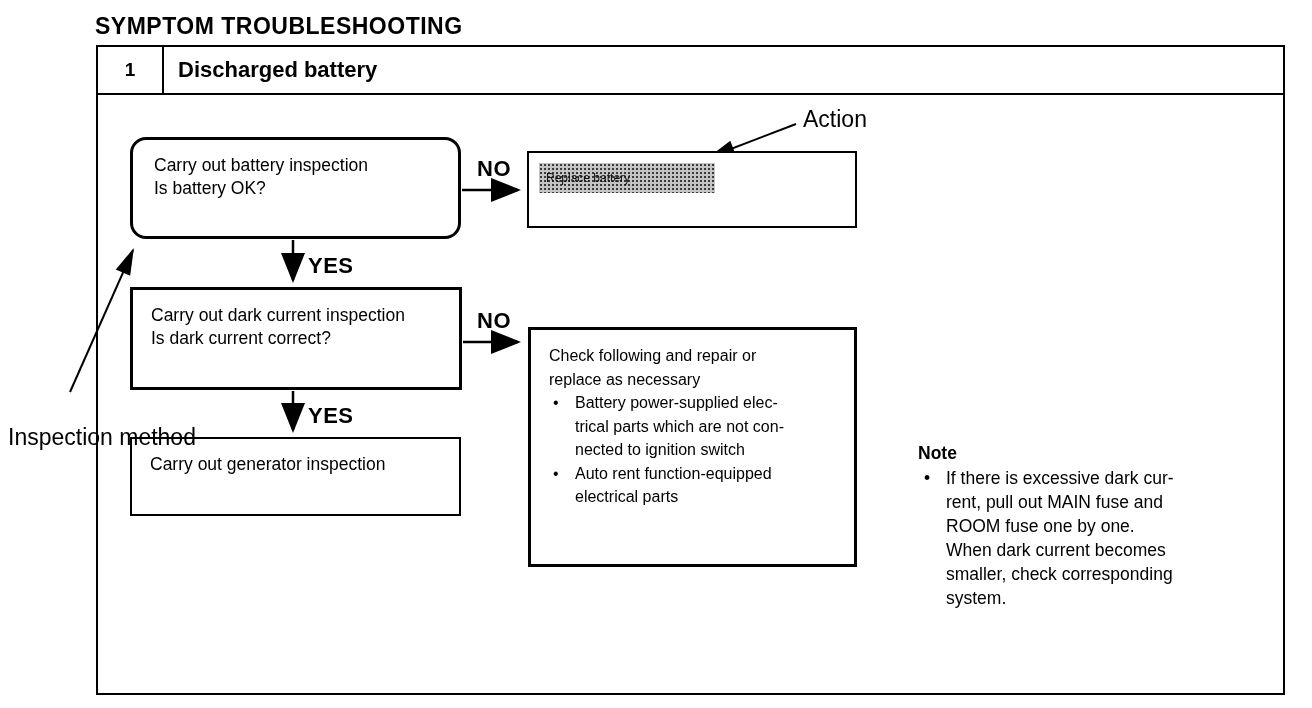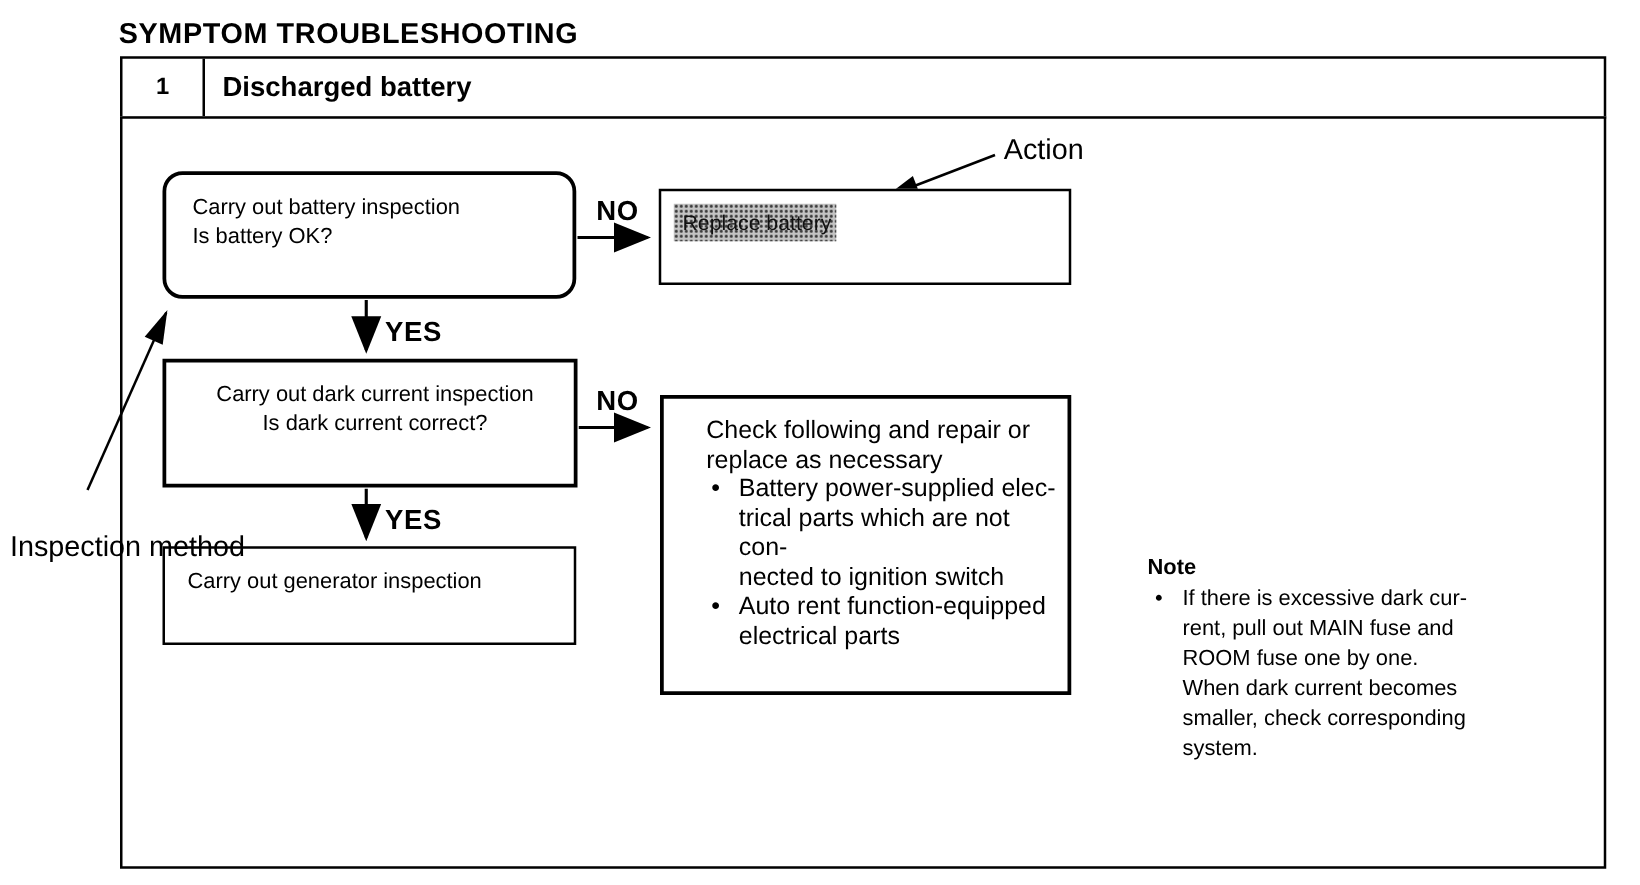--- a/index.html
+++ b/index.html
@@ -43,32 +43,32 @@
   }
 
   
   .fbox{
     position:absolute;box-sizing:border-box;background:#fff;
     border:3px solid #000;
     font-size:17.5px;line-height:23px;
   }
   .box1{left:130px;top:137px;width:331px;height:102px;padding:14px 10px 0 21px;border-radius:16px;}
   .boxReplace{left:527px;top:151px;width:330px;height:77px;border-width:2px;padding:10px;}
-  .box2{left:130px;top:287px;width:332px;height:103px;padding:14px 10px 0 18px;text-align:center;}
-  .box4{left:528px;top:316px;width:329px;height:240px;border-width:3px;padding:14px 8px 0 34px;font-size:20px;line-height:23.5px;}
+  .box2{left:130px;top:287px;width:332px;height:103px;padding:14px 10px 0 18px;}
+  .box4{left:528px;top:327px;width:329px;height:240px;border-width:3px;padding:14px 8px 0 18px;font-size:16px;line-height:23.5px;}
   .box3{left:130px;top:437px;width:331px;height:79px;border-width:2px;padding:14px 10px 0 18px;}
 
   
   .highlight{
     display:inline-flex;align-items:center;
-    width:130px;height:30px;padding-left:7px;box-sizing:border-box;
+    width:176px;height:30px;padding-left:7px;box-sizing:border-box;
     background-color:#c4c4c4;
     background-image:radial-gradient(#3a3a3a 1px, rgba(0,0,0,0) 1.3px);
     background-size:4px 4px;
-    color:#111;font-size:17px;
+    color:#111;font-size:12px;
   }
 
   
   .bullet-row{display:flex;margin-top:0px;}
   .bullet-dot{width:22px;flex:0 0 22px;text-align:left;padding-left:4px;}
 
   
   .edge-label{
     position:absolute;font-size:22px;font-weight:bold;letter-spacing:0.5px;
   }

